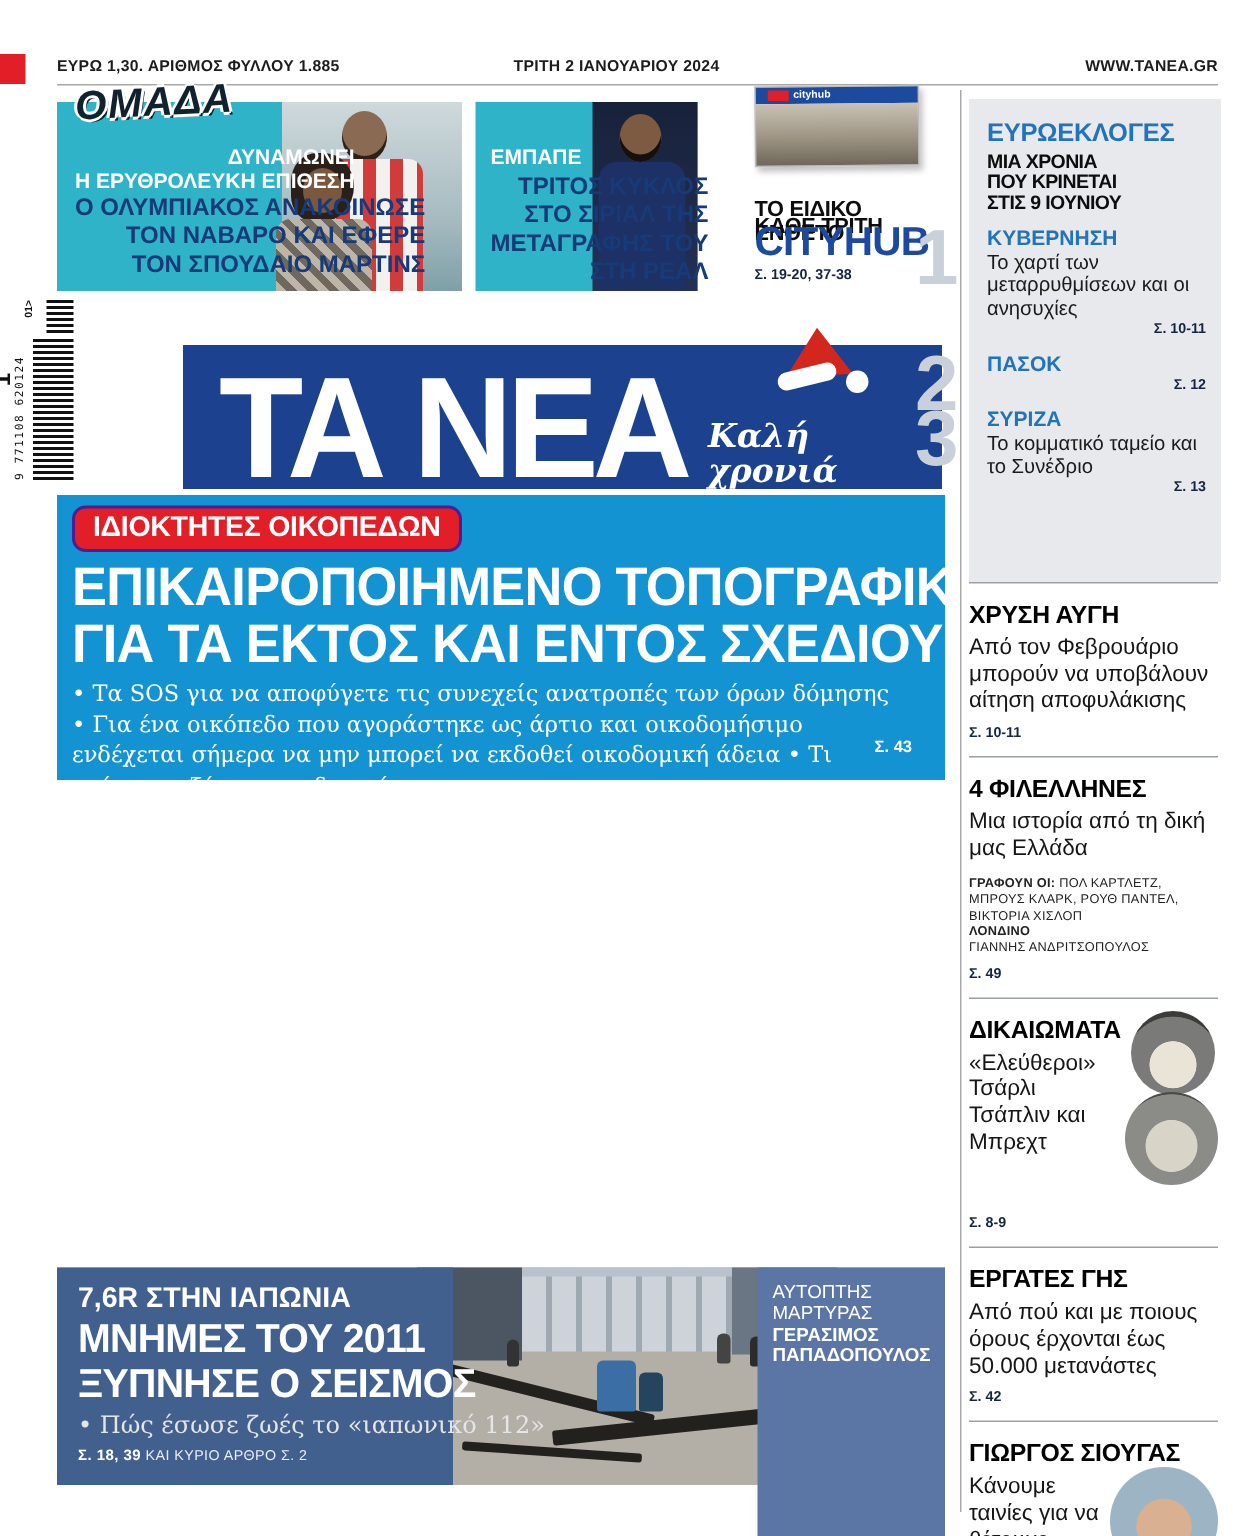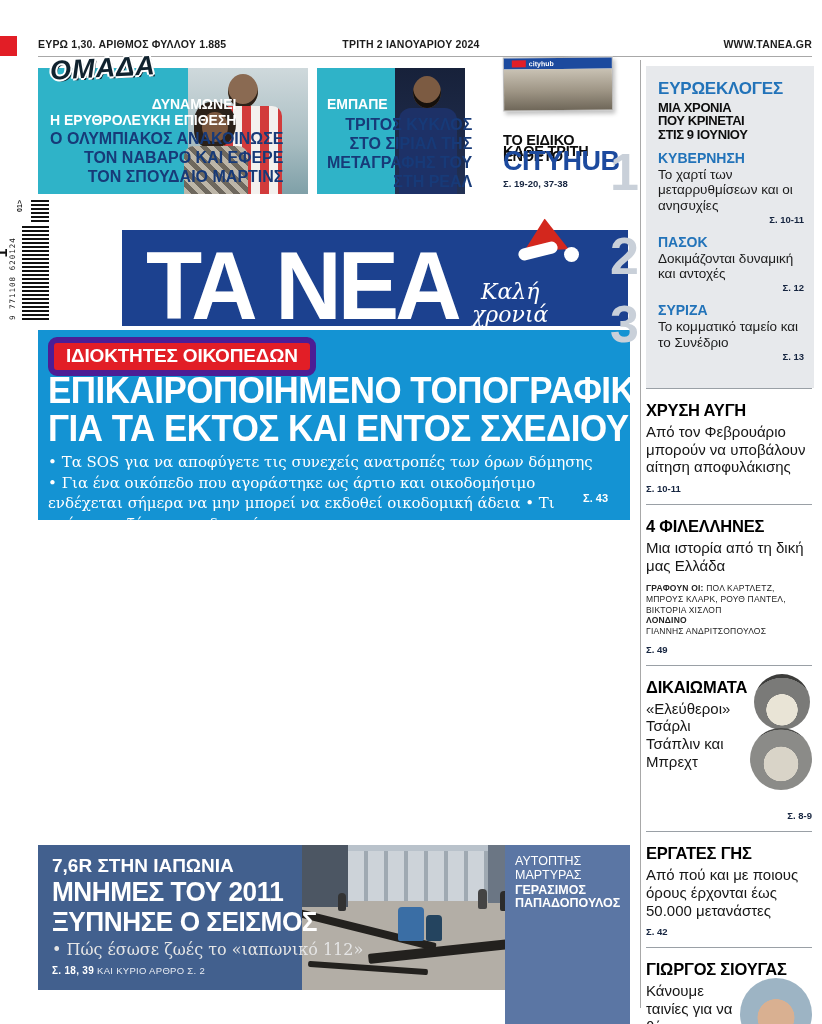--- a/index.html
+++ b/index.html
@@ -36,41 +36,41 @@
      linear-gradient(180deg,#c9c2b4 0%,#9d9484 55%,#6f6759 100%);}
   .ch-black{font-weight:800;font-size:14.5px;color:#0d0d0d;line-height:1.12;letter-spacing:-.2px;}
   #cityhub-brand{font-weight:800;font-size:27px;color:#1c4a9e;letter-spacing:-.5px;}
   .pages-sm{font-size:9.5px;font-weight:bold;color:#15243f;}
 
   
   #masthead{left:122px;top:210px;width:506px;height:96px;background:#1c418f;margin-top:20px;}
   #masthead-title{left:24px;top:2px;font-size:92px;font-weight:800;color:#fff;letter-spacing:-4px;
      font-family:"Liberation Sans",sans-serif;transform:scaleY(1.04);transform-origin:top left;position:absolute;}
   #greeting{left:350px;top:50px;position:absolute;color:#fff;font-family:"DejaVu Serif","Liberation Serif",serif;
-     font-style:italic;font-weight:normal;font-size:22px;line-height:1.05;text-align:center;}
+     font-style:italic;font-weight:bold;font-size:22px;line-height:1.05;}
   
   #santa-hat{left:396px;top:-13px;width:62px;height:52px;position:absolute;}
   #santa-hat .cone{position:absolute;left:8px;top:2px;width:44px;height:36px;background:#d3271d;
      clip-path:polygon(0% 95%,38% 0%,100% 78%);transform:rotate(6deg);}
   #santa-hat .brim{position:absolute;left:0px;top:28px;width:40px;height:12px;background:#fff;
      border-radius:7px;transform:rotate(-14deg);}
   #santa-hat .pom{position:absolute;left:46px;top:30px;width:15px;height:15px;background:#fff;border-radius:50%;}
 
   
   #barcode{left:22px;top:226px;width:27px;height:94px;
      background:repeating-linear-gradient(0deg,#111 0 2px,#fff 2px 4px);}
   #barcode-num{left:8px;top:226px;height:94px;font-family:"DejaVu Sans Mono",monospace;font-size:7.5px;
      color:#111;writing-mode:vertical-rl;transform:rotate(180deg);letter-spacing:1px;}
   #barcode-top{left:31px;top:198px;width:18px;height:24px;
      background:repeating-linear-gradient(0deg,#111 0 2px,#fff 2px 4px);}
   #barcode-top-label{left:16px;top:200px;font-size:7px;font-weight:bold;writing-mode:vertical-rl;transform:rotate(180deg);}
 
   
   #topo{left:38px;top:330px;width:592px;height:190px;background:#1493d3;}
-  #topo-badge{position:absolute;left:10px;top:7px;background:#e21e26;border:6px solid #4c1d95;border-radius:9px;
+  #topo-badge{position:absolute;left:10px;top:7px;background:#e21e26;border:2px solid #4c1d95;border-radius:9px;
      color:#fff;font-weight:800;font-size:19px;padding:2px 12px 3px;letter-spacing:-.2px;}
   .topo-title-line{color:#fff;font-weight:800;font-size:36px;line-height:1.06;letter-spacing:-.5px;
      transform:scaleX(.97);transform-origin:left;white-space:nowrap;}
   #topo-bullets{position:absolute;left:10px;top:122px;width:555px;color:#fff;
      font-family:"DejaVu Serif","Liberation Serif",serif;font-size:15px;line-height:1.38;}
   .wb::before{content:"• ";color:#fff;}
   #topo-page{position:absolute;right:22px;bottom:16px;color:#fff;font-size:11px;font-weight:bold;}
 
   
   #japan{left:38px;top:845px;width:592px;height:145px;background:#9aa4ad;}
@@ -267,21 +267,20 @@
     </div>
     <div class="sb-item">
       <div class="num">1</div>
       <div class="sb-label">ΚΥΒΕΡΝΗΣΗ</div>
       <div class="txt">Το χαρτί των μεταρρυθμίσεων και οι ανησυχίες</div>
       <div class="pg">Σ. 10-11</div>
     </div>
     <div class="sb-item">
       <div class="num">2</div>
       <div class="sb-label">ΠΑΣΟΚ</div>
-      <div class="txt">Δοκιμάζονται δυναμική και αντοχές</div>
       <div class="pg">Σ. 12</div>
     </div>
     <div class="sb-item">
       <div class="num">3</div>
       <div class="sb-label">ΣΥΡΙΖΑ</div>
       <div class="txt">Το κομματικό ταμείο και το Συνέδριο</div>
       <div class="pg">Σ. 13</div>
     </div>
   </div>
 
@@ -298,21 +297,21 @@
         <b>ΓΡΑΦΟΥΝ ΟΙ:</b>
         <span>ΠΟΛ ΚΑΡΤΛΕΤΖ, ΜΠΡΟΥΣ ΚΛΑΡΚ, ΡΟΥΘ ΠΑΝΤΕΛ, ΒΙΚΤΟΡΙΑ ΧΙΣΛΟΠ</span>
         <div><b>ΛΟΝΔΙΝΟ</b></div>
         <div>ΓΙΑΝΝΗΣ ΑΝΔΡΙΤΣΟΠΟΥΛΟΣ</div>
       </div>
       <div class="pg">Σ. 49</div>
     </div>
     <div class="sb-sec" style="min-height:128px;">
       <div class="h">ΔΙΚΑΙΩΜΑΤΑ</div>
       <div class="t" style="width:96px;">«Ελεύθεροι» Τσάρλι Τσάπλιν και Μπρεχτ</div>
-      <div class="pg" style="text-align:right;margin-top:40px;">Σ. 8-9</div>
+      <div class="pg" style="text-align:left;margin-top:40px;">Σ. 8-9</div>
       <div class="sec-circle" id="chaplin"></div>
       <div class="sec-circle" id="brecht"></div>
     </div>
     <div class="sb-sec">
       <div class="h">ΕΡΓΑΤΕΣ ΓΗΣ</div>
       <div class="t">Από πού και με ποιους όρους έρχονται έως 50.000 μετανάστες</div>
       <div class="pg">Σ. 42</div>
     </div>
     <div class="sb-sec" style="min-height:140px;">
       <div class="h">ΓΙΩΡΓΟΣ ΣΙΟΥΓΑΣ</div>

